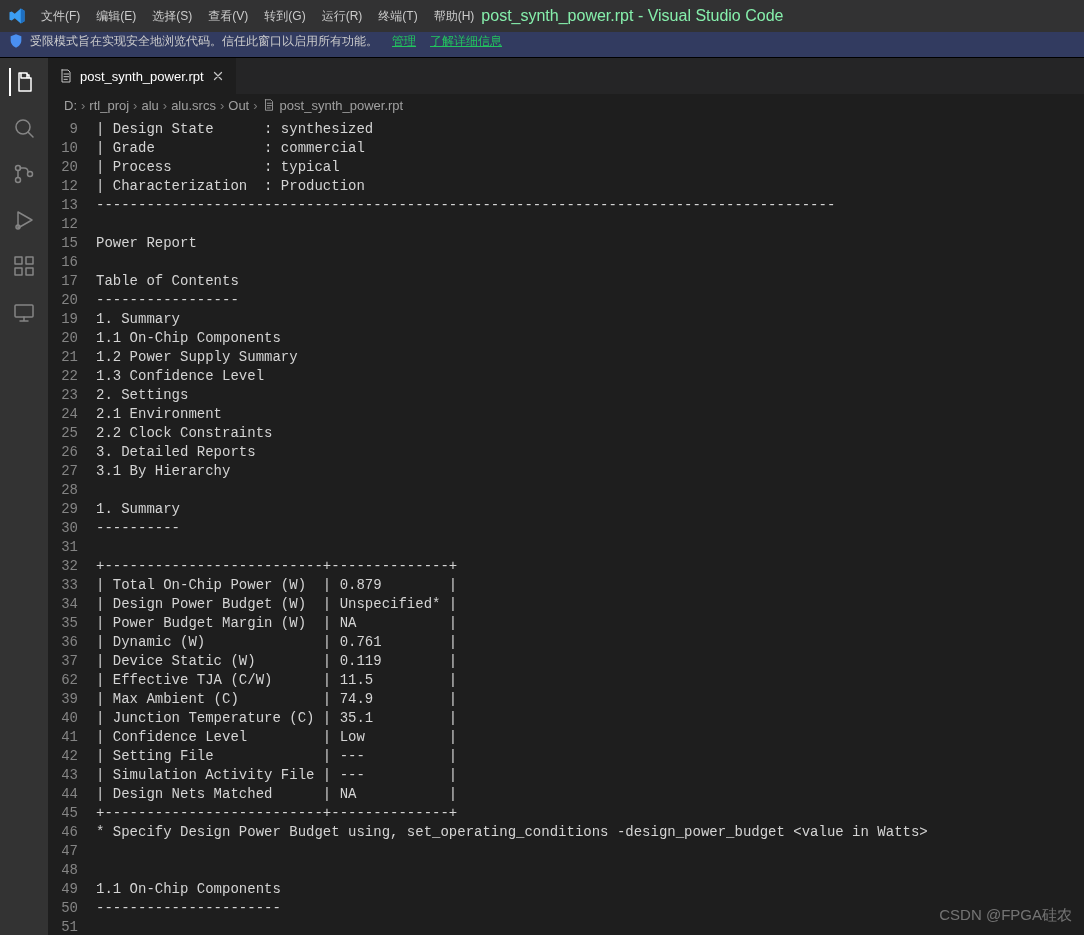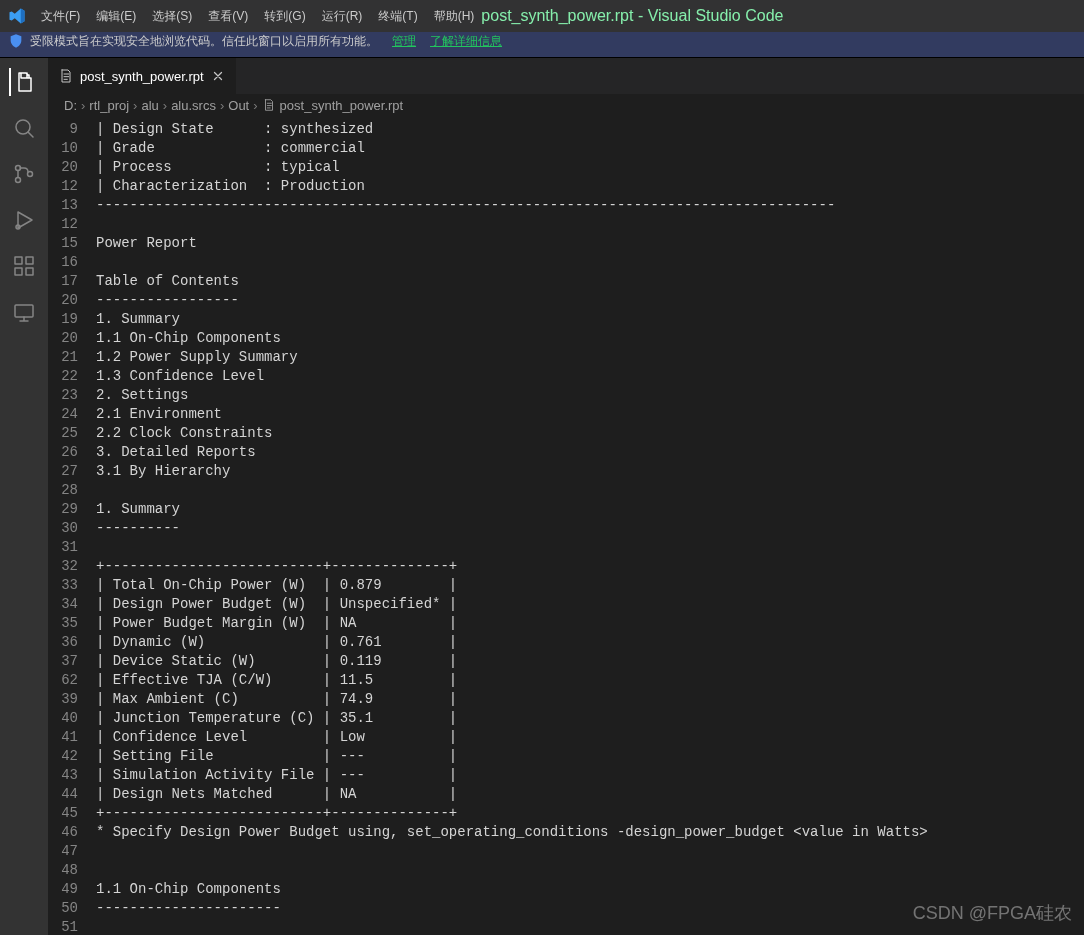--- a/index.html
+++ b/index.html
@@ -58,21 +58,21 @@
   .chev { color:#7a7a7a; }
   .crumb .file-icon { width:14px; height:14px;}
   
   .editor { flex:1; display:flex; overflow:hidden; font-family:Consolas,"Courier New",monospace; font-size:14px; line-height:19px;}
   .gutter { width:48px; text-align:right; color:#858585; padding:4px 18px 4px 0; user-select:none; flex-shrink:0;}
   .code { flex:1; padding:4px 0; color:#d4d4d4; white-space:pre; overflow:auto;}
   .code-line { height:19px; }
   
   .watermark {
     position:absolute; right:12px; bottom:10px;
-    color:rgba(220,220,220,0.45); font-size:18px;
+    color:rgba(220,220,220,0.45); font-size:15px;
     font-family:"Microsoft YaHei",sans-serif;
   }
   
   .svg-stroke { fill:none; stroke:currentColor; stroke-width:1.5; stroke-linecap:round; stroke-linejoin:round;}
 </style>
 </head>
 <body>
 
 <div class="titlebar">
   <svg class="logo" viewBox="0 0 24 24">

